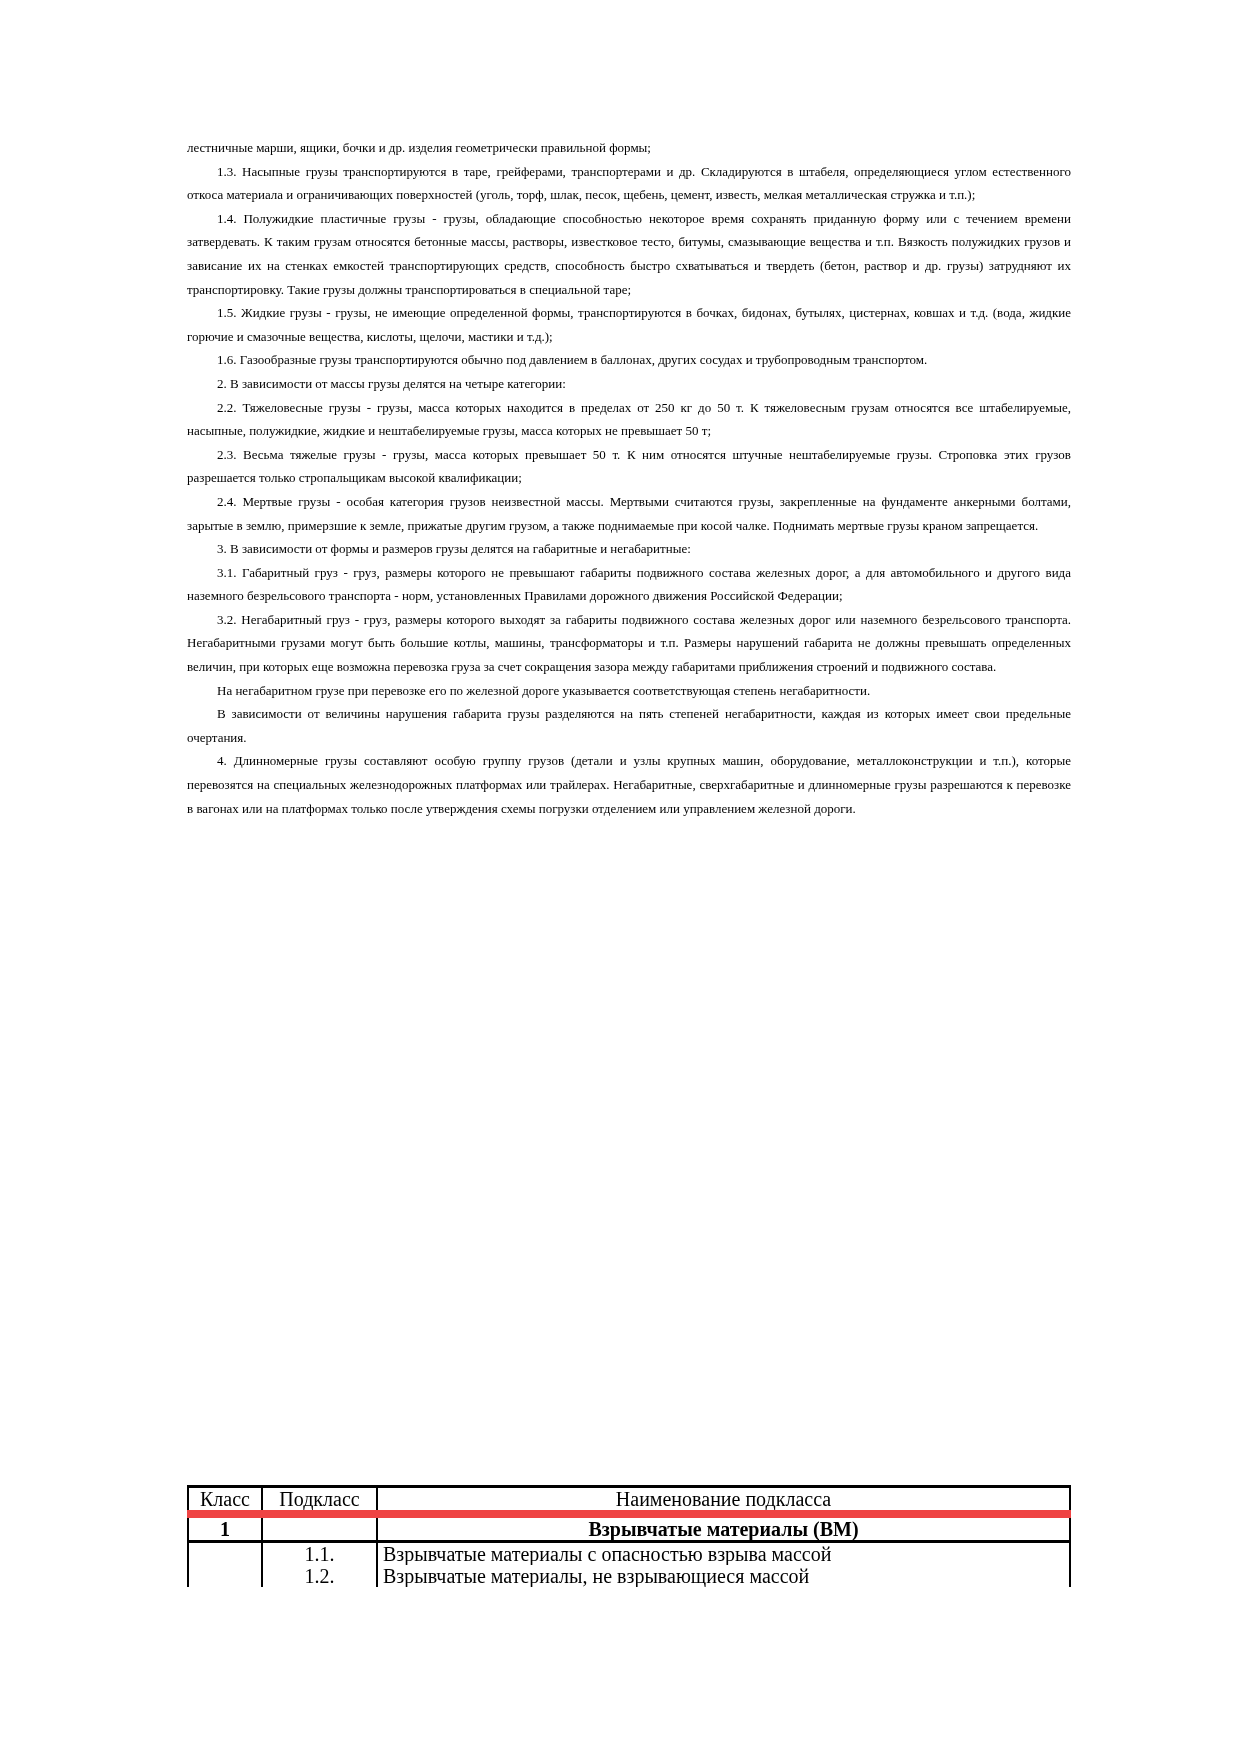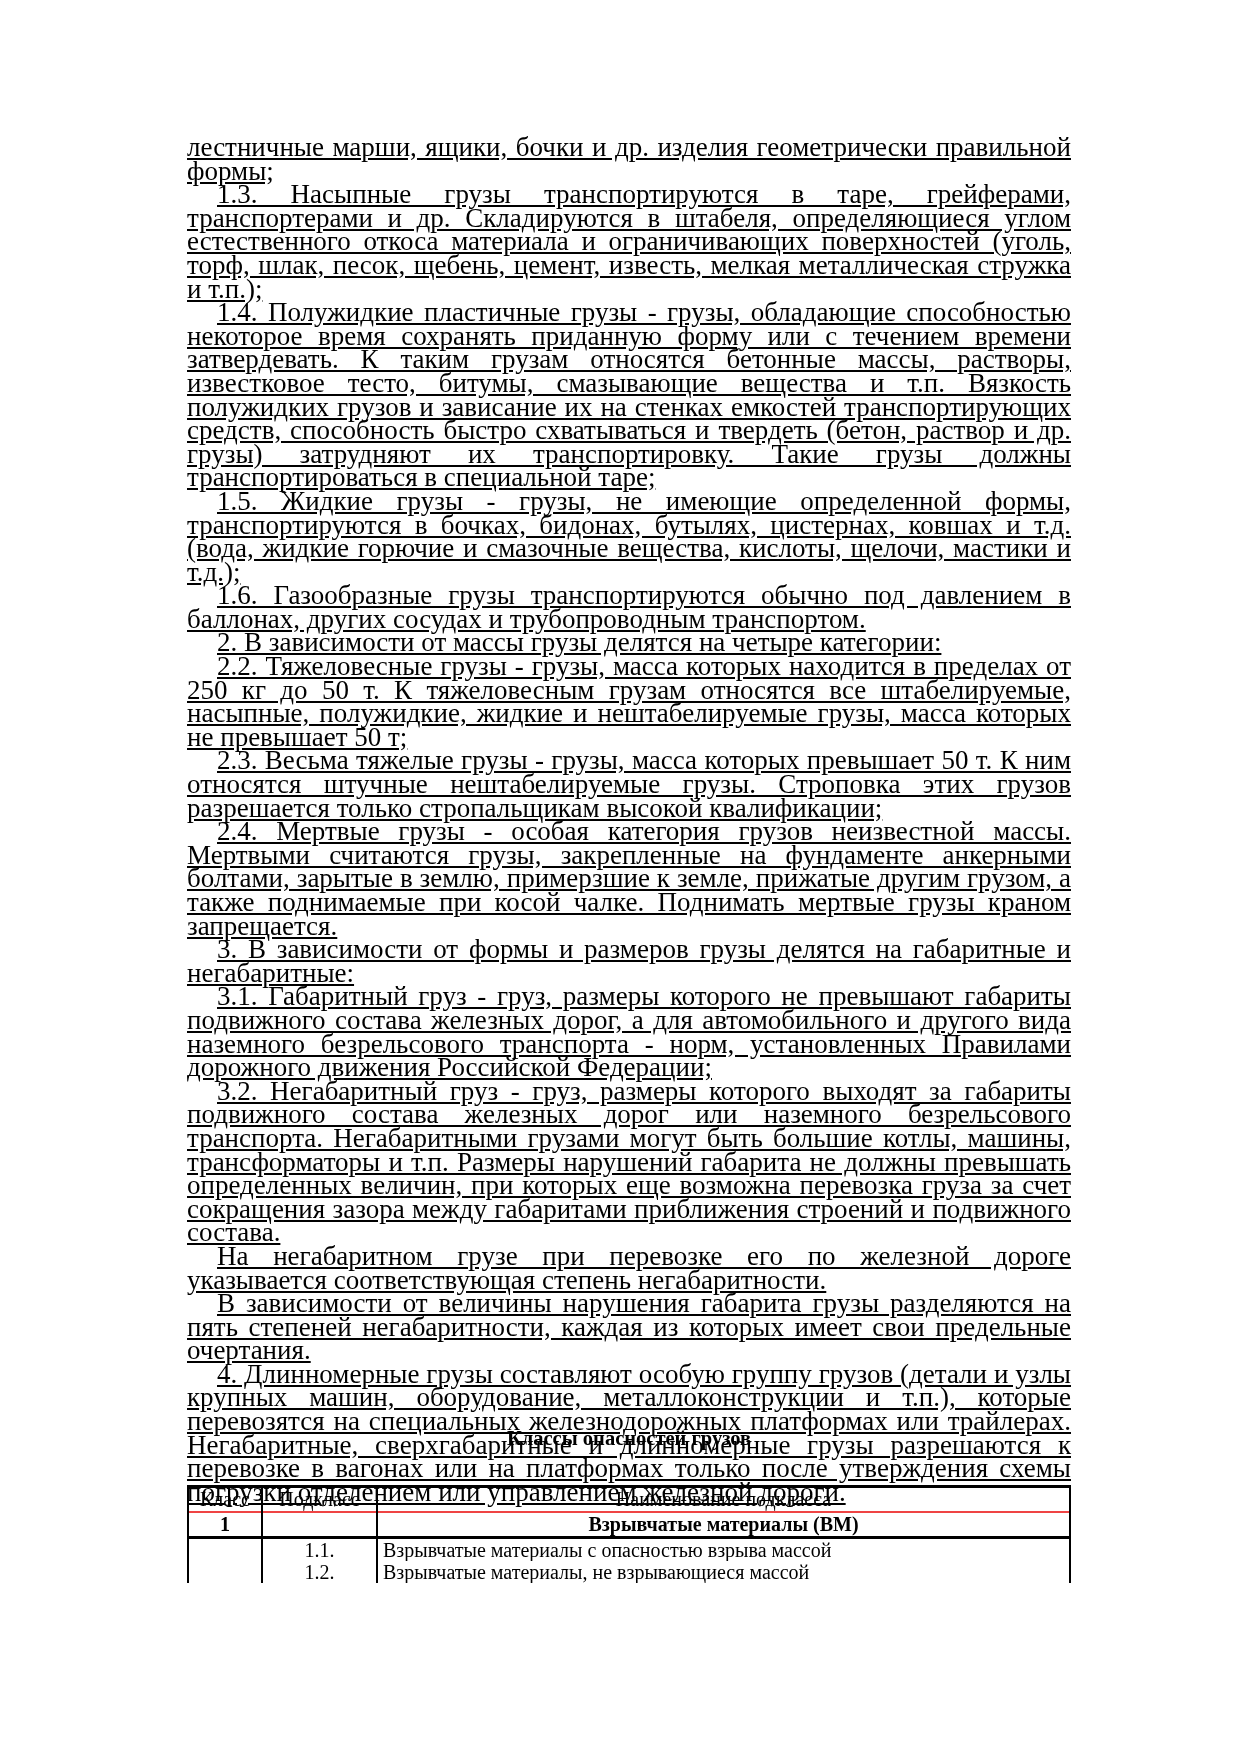--- a/index.html
+++ b/index.html
@@ -11,24 +11,23 @@
   }
   .page {
     position: relative;
     width: 1240px; height: 1755px;
     background: #ffffff;
     overflow: hidden;
   }
   .body-text {
     position: absolute;
     left: 187px; top: 136px; width: 884px;
-    font-size: 27px;
+    font-size: 13px;
     line-height: 23.6px;
     text-align: justify;
-    text-decoration: underline;
   }
   .para { text-indent: 30px; }
   .para.no-indent { text-indent: 0; }
   .table-label {
     position: absolute;
     left: 187px; top: 1389px; width: 884px;
     text-align: right;
     font-weight: bold;
     font-size: 20.5px;
   }
@@ -52,21 +51,21 @@
     border-left: 2px solid #000;
     border-right: 2px solid #000;
     padding: 0 5px;
     line-height: 22px;
     vertical-align: middle;
     overflow: hidden;
     white-space: nowrap;
   }
   .hazard-table thead tr {
     border-top: 3px solid #000;
-    border-bottom: 2px solid #ef4444;
+    border-bottom: 8px solid #ef4444;
   }
   .hazard-table thead th { font-weight: normal; text-align: center; height: 25px; }
   .hazard-table tr.class-row { border-bottom: 3px solid #000; }
   .hazard-table tr.class-row td {
     font-weight: bold; text-align: center; height: 26px;
   }
   .hazard-table tr.sub-row td { height: 22px; border-bottom: none; border-top: none; }
   .hazard-table td.cell-class    { text-align: center; }
   .hazard-table td.cell-subclass { text-align: center; }
   .hazard-table td.cell-name     { text-align: left; }
@@ -88,21 +87,20 @@
       <p class="para">2.4. Мертвые грузы - особая категория грузов неизвестной массы. Мертвыми считаются грузы, закрепленные на фундаменте анкерными болтами, зарытые в землю, примерзшие к земле, прижатые другим грузом, а также поднимаемые при косой чалке. Поднимать мертвые грузы краном запрещается.</p>
       <p class="para">3. В зависимости от формы и размеров грузы делятся на габаритные и негабаритные:</p>
       <p class="para">3.1. Габаритный груз - груз, размеры которого не превышают габариты подвижного состава железных дорог, а для автомобильного и другого вида наземного безрельсового транспорта - норм, установленных Правилами дорожного движения Российской Федерации;</p>
       <p class="para">3.2. Негабаритный груз - груз, размеры которого выходят за габариты подвижного состава железных дорог или наземного безрельсового транспорта. Негабаритными грузами могут быть большие котлы, машины, трансформаторы и т.п. Размеры нарушений габарита не должны превышать определенных величин, при которых еще возможна перевозка груза за счет сокращения зазора между габаритами приближения строений и подвижного состава.</p>
       <p class="para">На негабаритном грузе при перевозке его по железной дороге указывается соответствующая степень негабаритности.</p>
       <p class="para">В зависимости от величины нарушения габарита грузы разделяются на пять степеней негабаритности, каждая из которых имеет свои предельные очертания.</p>
       <p class="para">4. Длинномерные грузы составляют особую группу грузов (детали и узлы крупных машин, оборудование, металлоконструкции и т.п.), которые перевозятся на специальных железнодорожных платформах или трайлерах. Негабаритные, сверхгабаритные и длинномерные грузы разрешаются к перевозке в вагонах или на платформах только после утверждения схемы погрузки отделением или управлением железной дороги.</p>
     </div>
 
 
-  <div class="table-title">Классы опасностей грузов</div>
 
   <table class="hazard-table">
     <colgroup>
       <col class="col-class">
       <col class="col-subclass">
       <col class="col-name">
     </colgroup>
     <thead>
       <tr id="hazard-head">
           <th>Класс</th>

